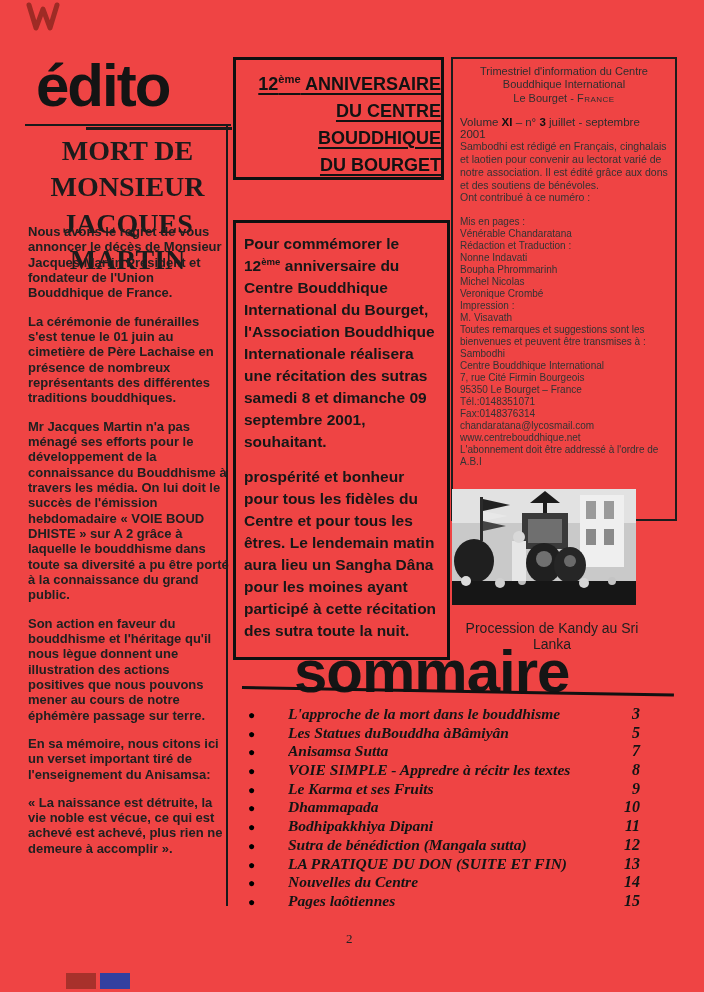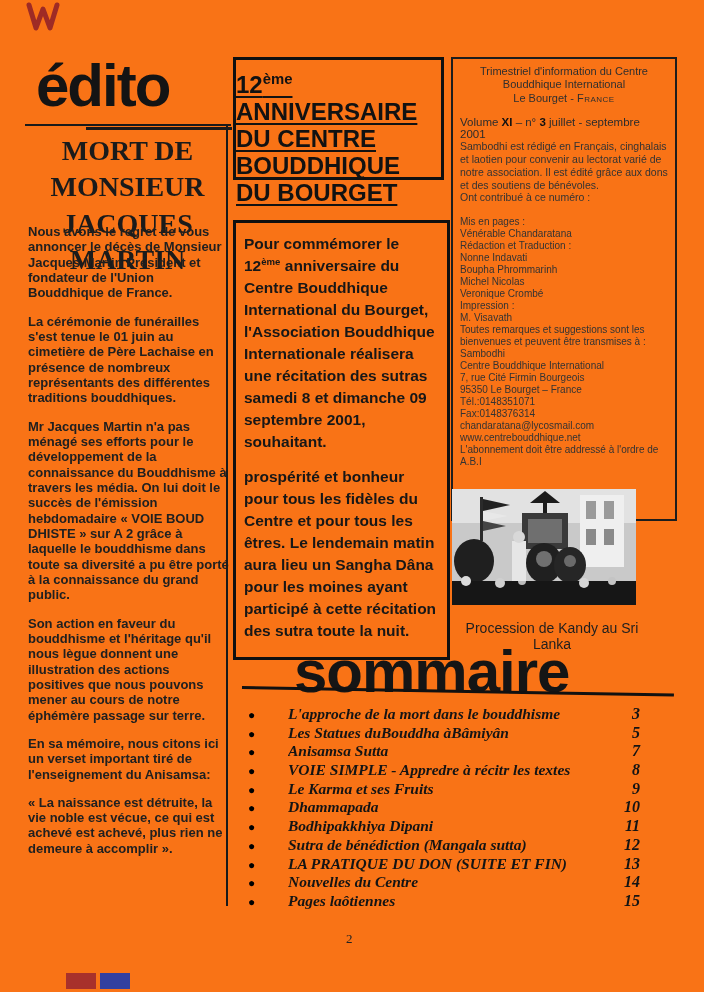--- a/index.html
+++ b/index.html
@@ -1,38 +1,38 @@
 <!DOCTYPE html>
 <html><head>
 <meta charset="utf-8">
 <style>
   html,body{margin:0;padding:0;background:#e8e8e8;}
-  #page{position:relative;width:704px;height:992px;background:#f97316;overflow:hidden;
+  #page{position:relative;width:704px;height:992px;background:#ef4444;overflow:hidden;
         font-family:"Liberation Sans",sans-serif;color:#1c1c1c;}
 
   
   .red-squiggle{position:absolute;left:26px;top:2px;width:34px;height:30px;}
 
   
   .edito-title{position:absolute;left:36px;top:56px;font-size:60px;line-height:1;
                font-weight:700;letter-spacing:-2px;color:#141414;}
   .rule-edito{position:absolute;left:25px;top:124px;width:206px;height:2px;background:#1a1a1a;}
   .rule-edito2{position:absolute;left:86px;top:127px;width:146px;height:3px;background:#1a1a1a;}
   .edito-heading{position:absolute;left:25px;top:133px;width:205px;text-align:center;
                  font-family:"Liberation Serif",serif;font-weight:700;font-size:28px;
                  line-height:1.3;color:#1b1b1b;}
   .edito-body{position:absolute;left:28px;top:224px;width:201px;
               font-size:13px;line-height:1.18;font-weight:700;color:#202020;}
   .edito-body .para{margin:0 0 13px 0;}
   .col-divider{position:absolute;left:226px;top:124px;width:2px;height:782px;background:#1a1a1a;}
 
   
   .ann-title-box{position:absolute;left:233px;top:57px;width:205px;height:111px;
-                 border:3px solid #101010;text-align:left;padding-top:6px;
-                 font-size:24px;font-weight:700;line-height:27px;color:#121212;}
+                 border:3px solid #101010;text-align:right;padding-top:6px;
+                 font-size:18px;font-weight:700;line-height:27px;color:#121212;}
   .ann-title-box .t-line{text-decoration:underline;text-decoration-thickness:2px;text-underline-offset:3px;}
   .ann-body-box{position:absolute;left:233px;top:184px;width:195px;height:414px;
                 border:3px solid #101010;padding:10px 8px;font-size:15.5px;font-weight:700;
                 line-height:1.42;color:#171717;margin-top:36px;}
   .ann-body-box .p2{margin-top:13px;}
   sup.sm{font-size:62%;vertical-align:super;}
 
   
   .info-box{position:absolute;left:451px;top:57px;width:226px;height:464px;
             border:2px solid #1d1d1d;box-sizing:border-box;color:#333;}

